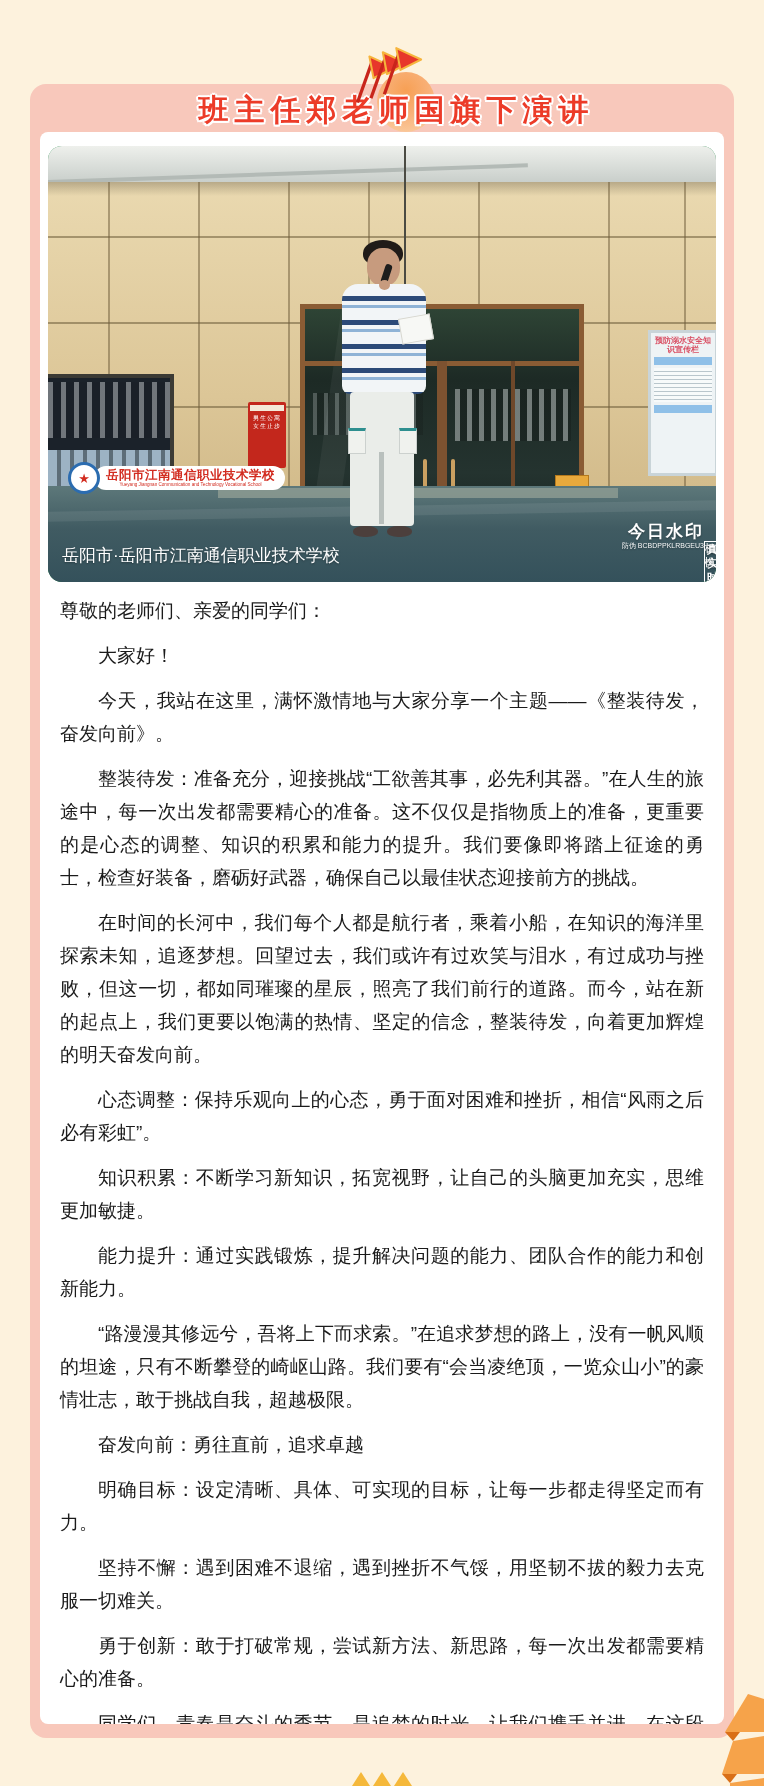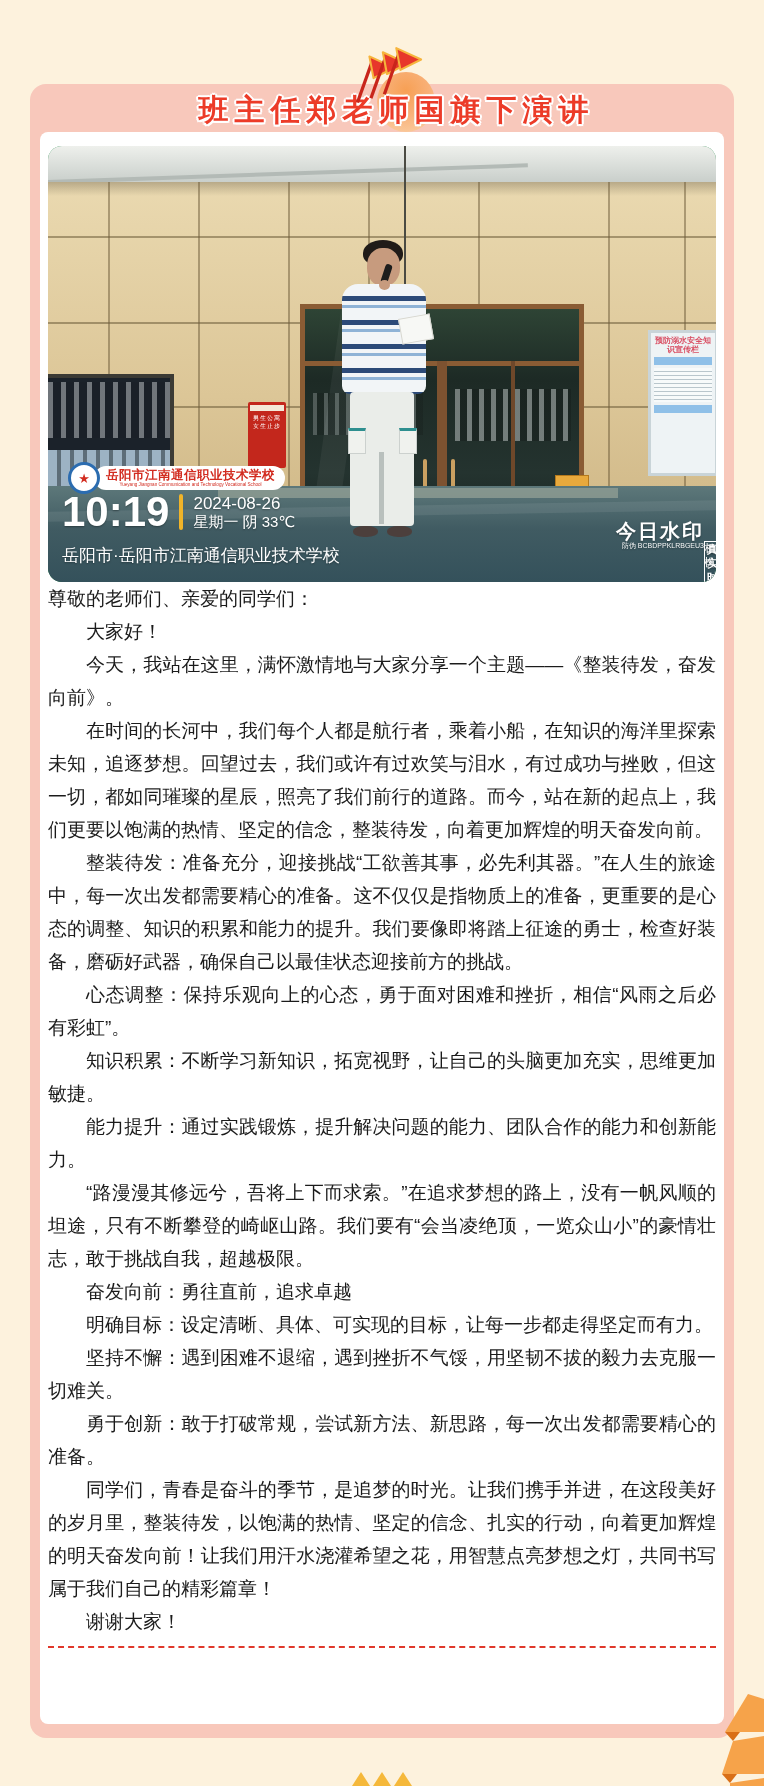--- a/index.html
+++ b/index.html
@@ -95,29 +95,29 @@
   .badge-en{position:static;display:block;color:#d22b1f;font-size:4.6px;line-height:6px;}
   .timewm{left:14px;top:344px;display:flex;align-items:center;color:#fff;
         text-shadow:0 1px 2px rgba(0,0,0,.35);}
   .t-big{position:static;font-size:42px;font-weight:bold;line-height:44px;}
   .t-bar{position:static;width:4px;height:36px;background:#f0b429;margin:0 10px;border-radius:2px;}
   .t-col{position:static;}
   .t-date{position:static;display:block;font-size:17px;line-height:19px;}
   .t-week{position:static;display:block;font-size:15px;line-height:18px;}
   .locwm{left:14px;top:398px;color:#fff;font-size:17px;text-shadow:0 1px 2px rgba(0,0,0,.35);}
   .brandwm{right:12px;top:376px;text-align:right;color:#fff;text-shadow:0 1px 2px rgba(0,0,0,.35);}
-  .b1{position:static;display:block;font-size:20px;font-weight:bold;letter-spacing:2px;line-height:19px;}
+  .b1{position:static;display:block;font-size:17px;font-weight:bold;letter-spacing:2px;line-height:19px;}
   .b2{position:static;display:block;font-size:11px;line-height:14px;}
   .b2 b{border:1px solid #fff;padding:0 2px;font-weight:bold;}
   .b3{position:static;display:block;font-size:7px;line-height:10px;opacity:.95;}
 
   
   .subtitle{margin:16px 0 10px;text-align:center;font-size:23px;font-weight:bold;color:#1f1f1f;}
   .content{padding:0 0;}
-  .content p{margin:0;font-size:19px;line-height:33px;color:#1b1b1b;text-align:justify;}
+  .content p{margin:12px;font-size:19px;line-height:33px;color:#1b1b1b;text-align:justify;}
   .content p.indent{text-indent:2em;}
   .divider{margin-top:8px;border-top:2px dashed #e0382b;height:0;}
 
   
   .ribbon{position:absolute;right:0;top:1694px;z-index:6;}
   .miniflames{position:absolute;left:350px;top:1772px;z-index:6;}
 </style>
 </head>
 <body>
 
@@ -210,47 +210,39 @@
         <div class="shoe" style="left:339px"></div>
 
         <div class="badge">
           <span class="badge-logo">★</span>
           <span class="badge-pill">
             <span class="badge-cn">岳阳市江南通信职业技术学校</span>
             <span class="badge-en">Yueyang Jiangnan Communication and Technology Vocational School</span>
           </span>
         </div>
 
-        <div class="timewm">
-          <span class="t-big">10:19</span>
-          <span class="t-bar"></span>
-          <span class="t-col">
-            <span class="t-date">2024-08-26</span>
-            <span class="t-week">星期一 阴 33℃</span>
-          </span>
-        </div>
 
         <div class="locwm">岳阳市·岳阳市江南通信职业技术学校</div>
 
         <div class="brandwm">
           <span class="b1">今日水印</span>
           <span class="b2">
               <span>相机</span> 
               <b>真实时间</b>
             </span>
           <span class="b3">防伪 BCBDPPKLRBGEU3</span>
         </div>
       </div>
 
       <div class="content">
         <p>尊敬的老师们、亲爱的同学们：</p>
         <p class="indent">大家好！</p>
         <p class="indent">今天，我站在这里，满怀激情地与大家分享一个主题——《整装待发，奋发向前》。</p>
+        <p class="indent">整装待发：准备充分，迎接挑战“工欲善其事，必先利其器。”在人生的旅途中，每一次出发都需要精心的准备。这不仅仅是指物质上的准备，更重要的是心态的调整、知识的积累和能力的提升。我们要像即将踏上征途的勇士，检查好装备，磨砺好武器，确保自己以最佳状态迎接前方的挑战。</p>
         <p class="indent">在时间的长河中，我们每个人都是航行者，乘着小船，在知识的海洋里探索未知，追逐梦想。回望过去，我们或许有过欢笑与泪水，有过成功与挫败，但这一切，都如同璀璨的星辰，照亮了我们前行的道路。而今，站在新的起点上，我们更要以饱满的热情、坚定的信念，整装待发，向着更加辉煌的明天奋发向前。</p>
-        <p class="indent">整装待发：准备充分，迎接挑战“工欲善其事，必先利其器。”在人生的旅途中，每一次出发都需要精心的准备。这不仅仅是指物质上的准备，更重要的是心态的调整、知识的积累和能力的提升。我们要像即将踏上征途的勇士，检查好装备，磨砺好武器，确保自己以最佳状态迎接前方的挑战。</p>
         <p class="indent">心态调整：保持乐观向上的心态，勇于面对困难和挫折，相信“风雨之后必有彩虹”。</p>
         <p class="indent">知识积累：不断学习新知识，拓宽视野，让自己的头脑更加充实，思维更加敏捷。</p>
         <p class="indent">能力提升：通过实践锻炼，提升解决问题的能力、团队合作的能力和创新能力。</p>
         <p class="indent">“路漫漫其修远兮，吾将上下而求索。”在追求梦想的路上，没有一帆风顺的坦途，只有不断攀登的崎岖山路。我们要有“会当凌绝顶，一览众山小”的豪情壮志，敢于挑战自我，超越极限。</p>
         <p class="indent">奋发向前：勇往直前，追求卓越</p>
         <p class="indent">明确目标：设定清晰、具体、可实现的目标，让每一步都走得坚定而有力。</p>
         <p class="indent">坚持不懈：遇到困难不退缩，遇到挫折不气馁，用坚韧不拔的毅力去克服一切难关。</p>
         <p class="indent">勇于创新：敢于打破常规，尝试新方法、新思路，每一次出发都需要精心的准备。</p>
         <p class="indent">同学们，青春是奋斗的季节，是追梦的时光。让我们携手并进，在这段美好的岁月里，整装待发，以饱满的热情、坚定的信念、扎实的行动，向着更加辉煌的明天奋发向前！让我们用汗水浇灌希望之花，用智慧点亮梦想之灯，共同书写属于我们自己的精彩篇章！</p>
         <p class="indent">谢谢大家！</p>

